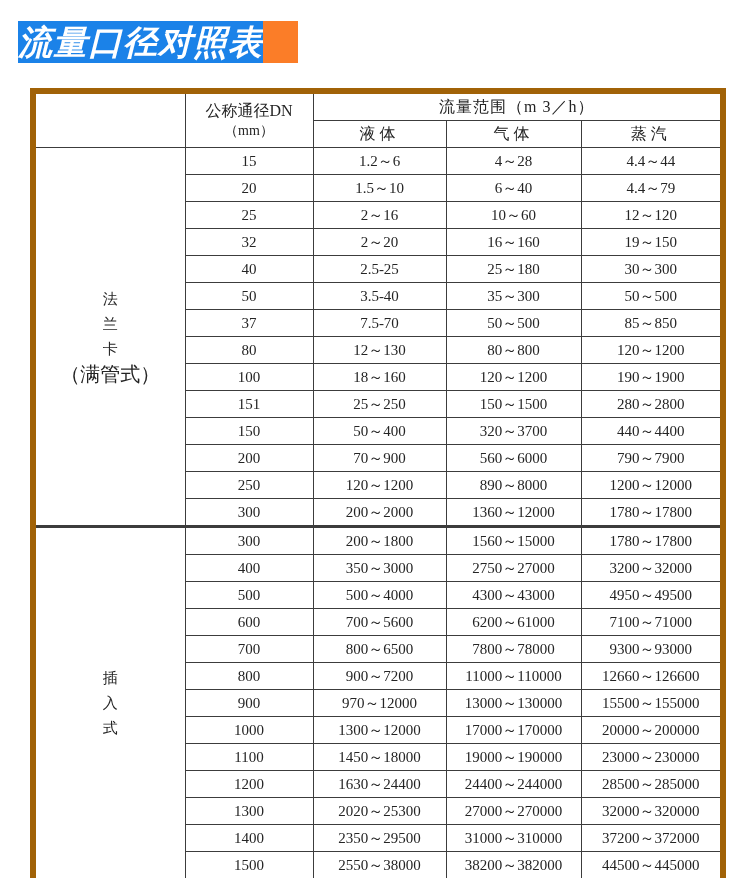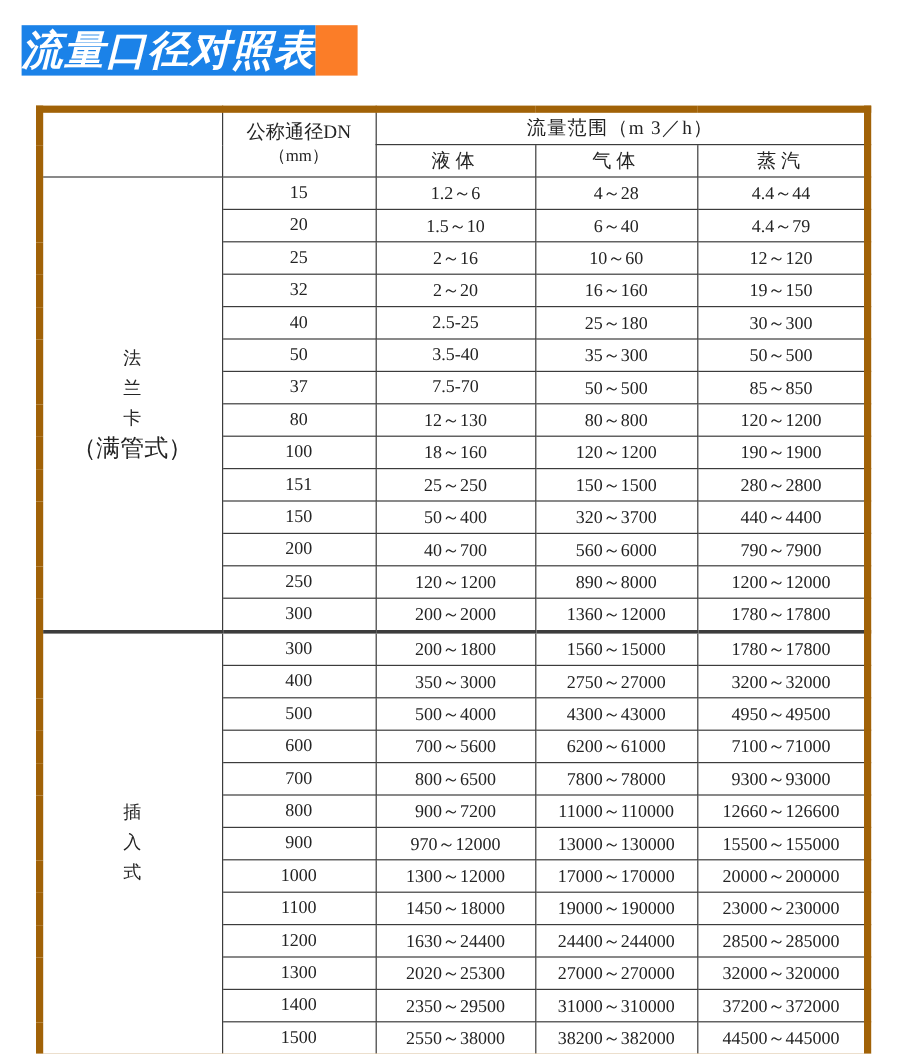--- a/index.html
+++ b/index.html
@@ -141,21 +141,21 @@
         <td>280～2800</td>
       </tr>
       <tr>
         <td>150</td>
         <td>50～400</td>
         <td>320～3700</td>
         <td>440～4400</td>
       </tr>
       <tr>
         <td>200</td>
-        <td>40～700</td>
+        <td>70～900</td>
         <td>560～6000</td>
         <td>790～7900</td>
       </tr>
       <tr>
         <td>250</td>
         <td>120～1200</td>
         <td>890～8000</td>
         <td>1200～12000</td>
       </tr>
       <tr>

